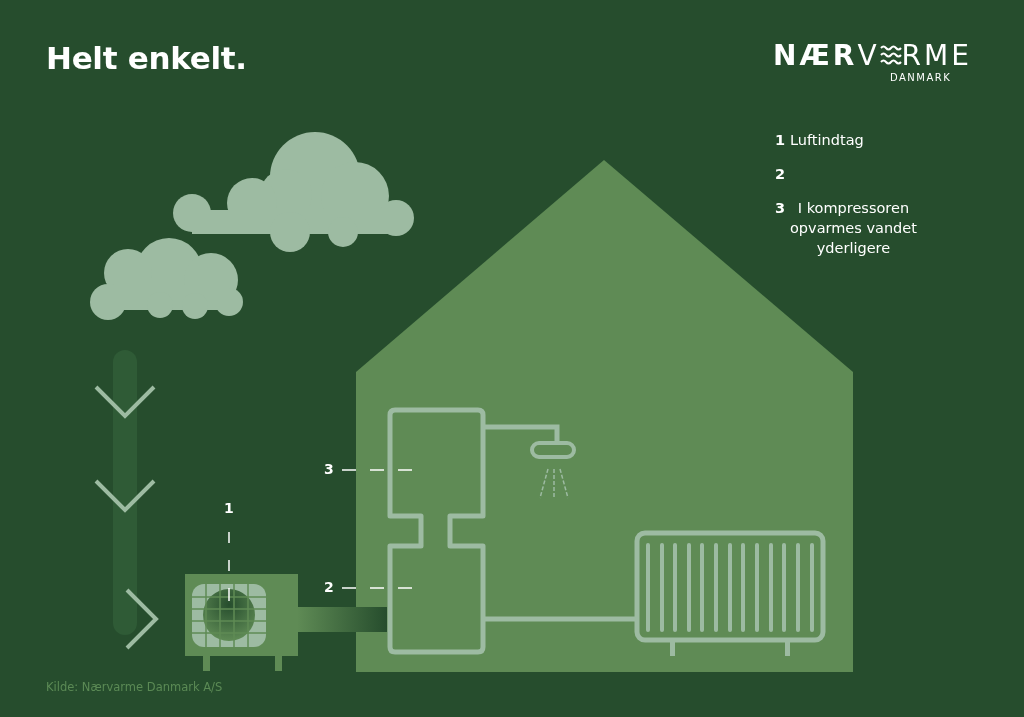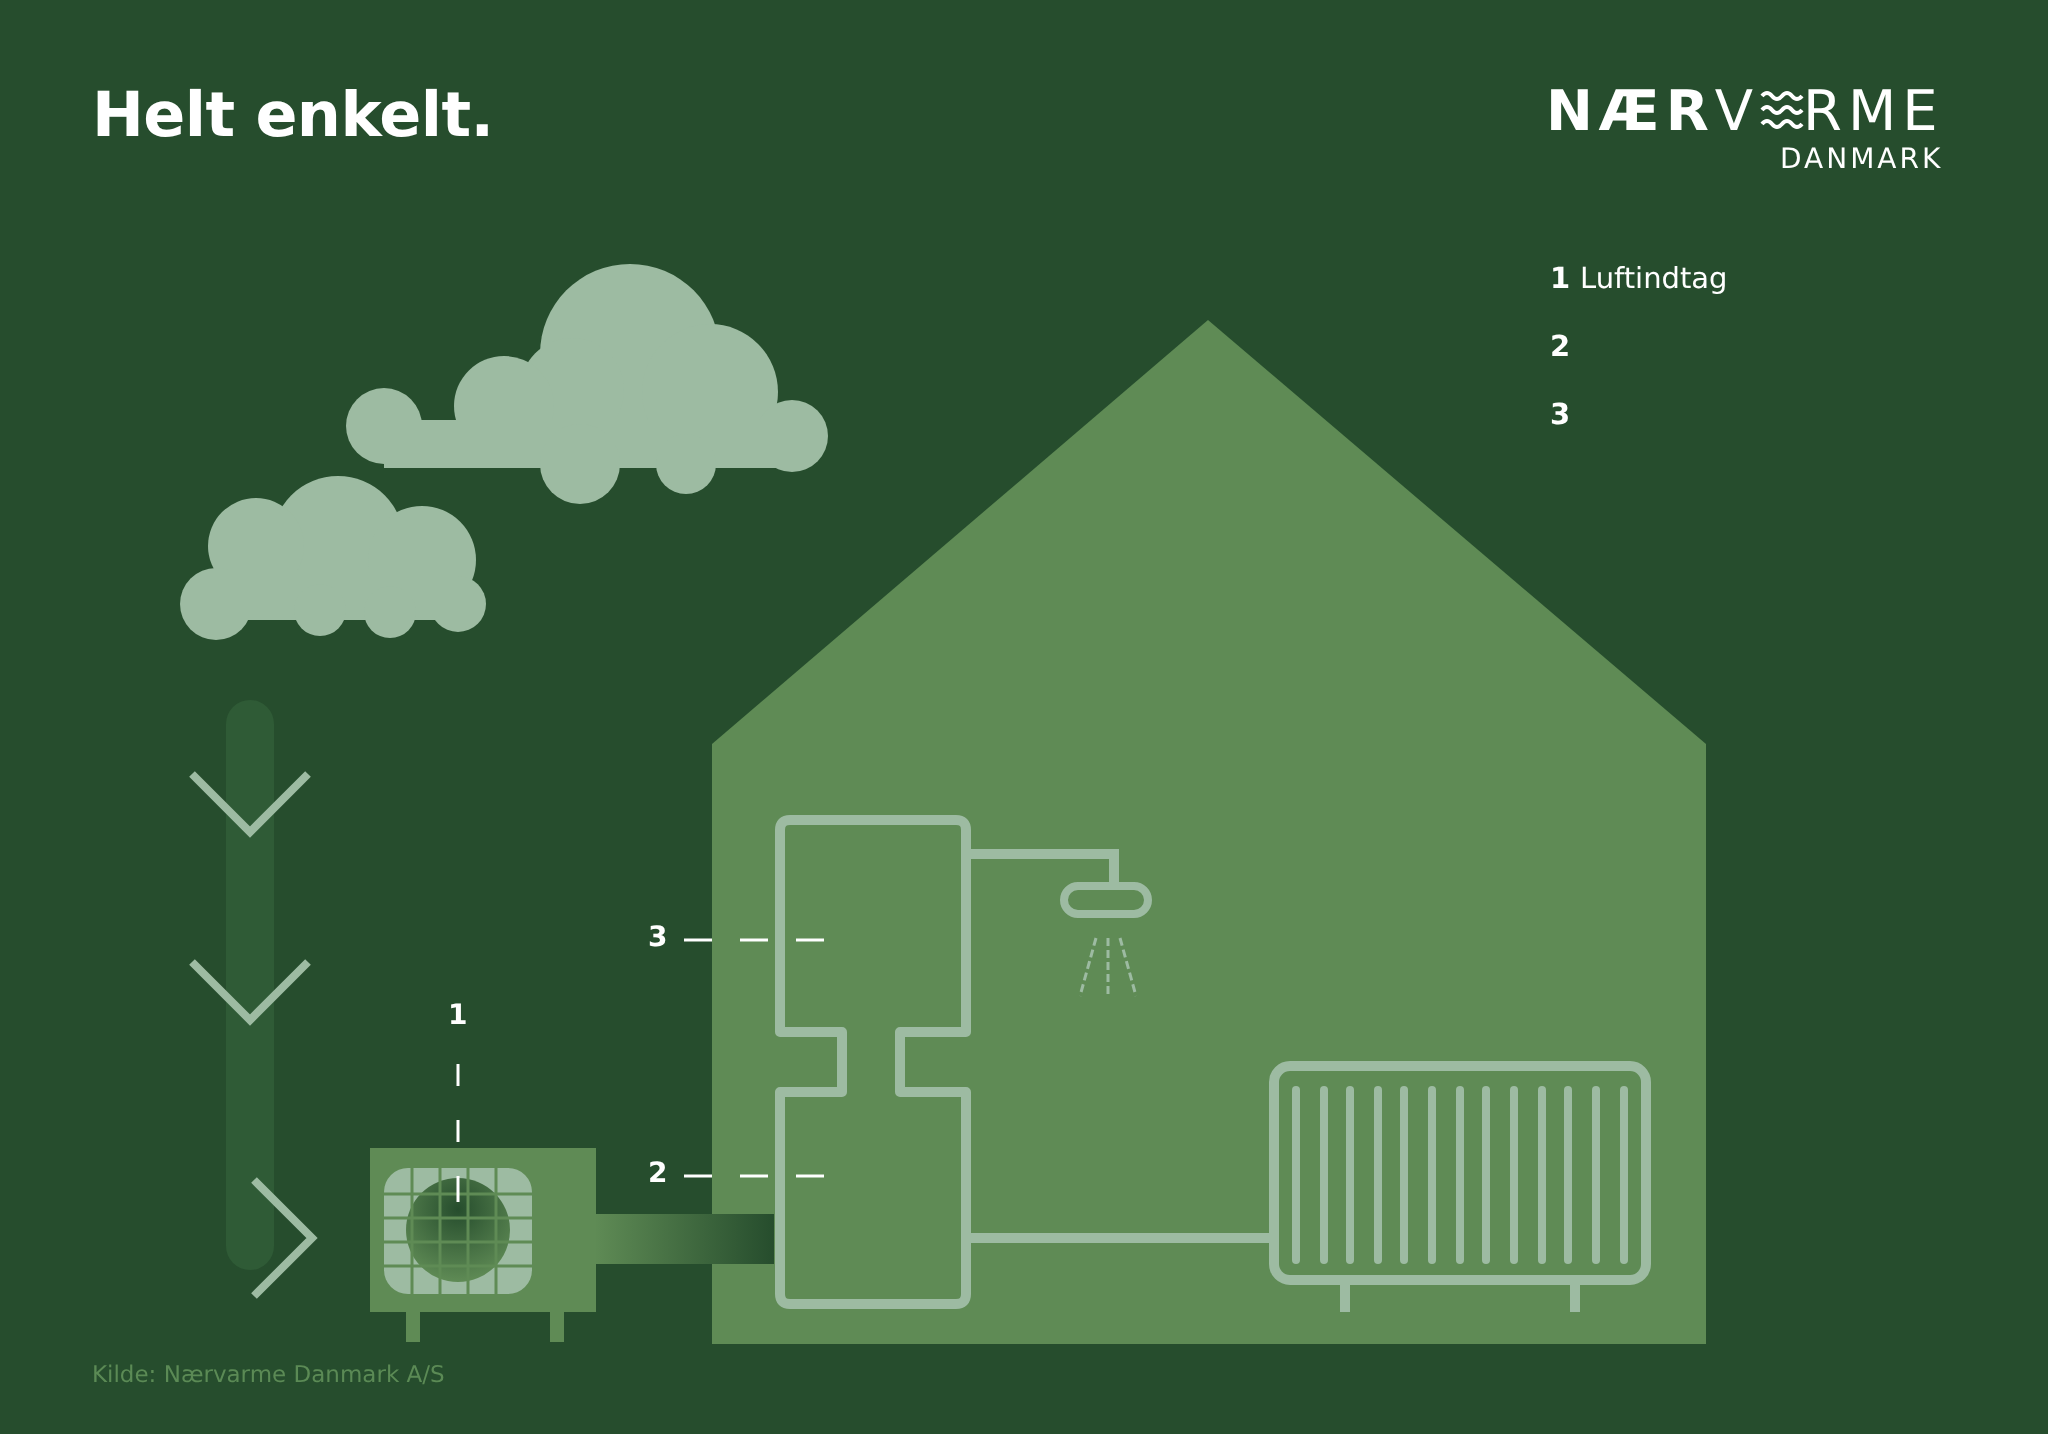--- a/index.html
+++ b/index.html
@@ -3,21 +3,21 @@
   <meta charset="utf-8">
   <style>
     html, body { margin:0; padding:0; }
     body { width:1024px; height:717px; background:#264d2d; overflow:hidden; position:relative; font-family:"DejaVu Sans", sans-serif; }
     .title { position:absolute; left:46px; top:36px; color:#ffffff; font-weight:bold; font-size:31px; line-height:44px; letter-spacing:-0.3px; }
     .title div { white-space:nowrap; }
     .logo { position:absolute; left:773px; top:40px; color:#fff; }
     .logo-main { font-size:28px; letter-spacing:3px; line-height:32px; white-space:nowrap; }
     .logo-main .bold { font-weight:bold; }
     .logo-main .light { font-weight:normal; }
-    .logo-sub { position:absolute; left:117px; top:32px; font-size:14px; letter-spacing:1.5px; white-space:nowrap; }
+    .logo-sub { position:absolute; left:117px; top:32px; font-size:10px; letter-spacing:1.5px; white-space:nowrap; }
     .legend { position:absolute; left:775px; top:130px; color:#fff; font-size:14.5px; line-height:20px; }
     .legend-item { display:flex; margin-bottom:14px; }
     .legend-num { font-weight:bold; width:15px; }
     .legend-text { white-space:pre-line;text-align:center; }
     .source { position:absolute; left:46px; top:680px; color:#5b8a55; font-size:11.5px; }
     svg.scene { position:absolute; left:0; top:0; }
     .marker { position:absolute; color:#fff; font-size:14px; font-weight:bold; }
   </style>
 </head>
 <body>
@@ -44,20 +44,23 @@
 <div class="legend">
   <div class="legend-item">
     <span class="legend-num">1</span>
     <span class="legend-text">Luftindtag</span>
   </div>
   <div class="legend-item">
     <span class="legend-num">2</span>
   </div>
   <div class="legend-item">
     <span class="legend-num">3</span>
+    <span class="legend-text">I kompressoren
+opvarmes vandet
+yderligere</span>
   </div>
 </div>
 
 <svg class="scene" width="1024" height="717" viewBox="0 0 1024 717">
   <defs>
     <linearGradient id="pipeGrad" x1="0" y1="0" x2="1" y2="0">
       <stop offset="0" stop-color="#5f8b55"></stop>
       <stop offset="1" stop-color="#264d2d"></stop>
     </linearGradient>
     <radialGradient id="fanGrad" cx="0.5" cy="0.3" r="0.7">

